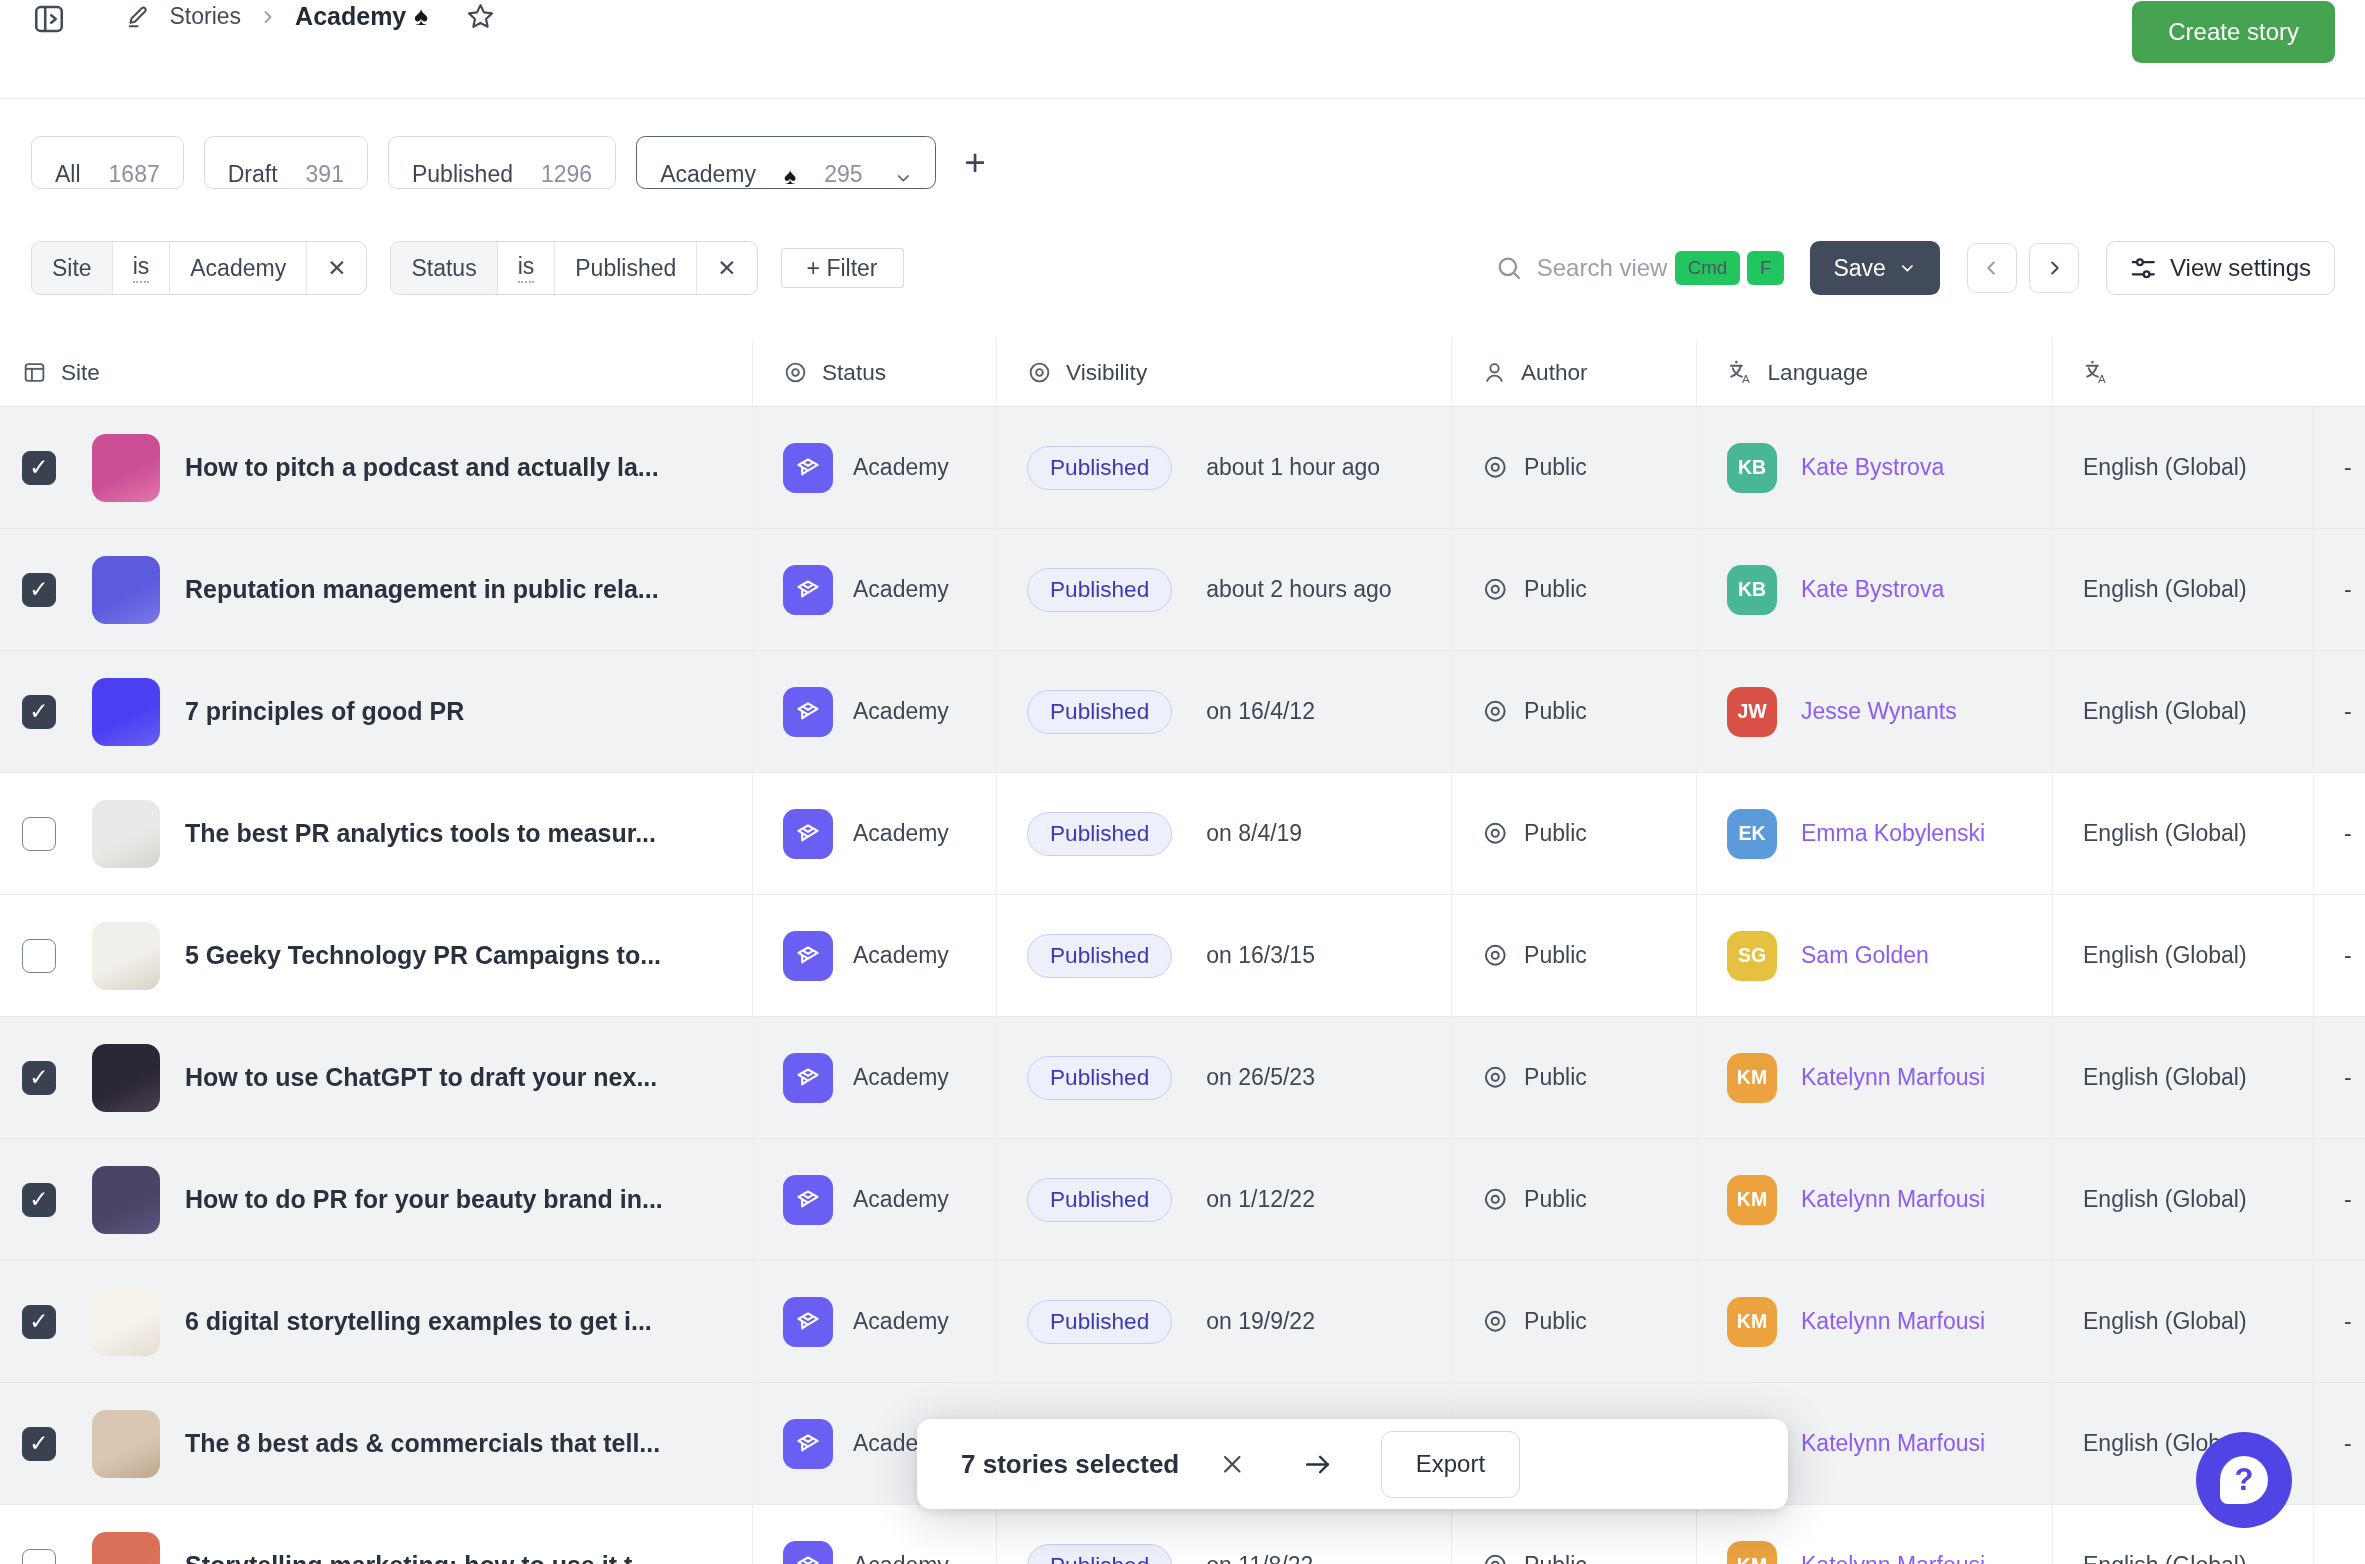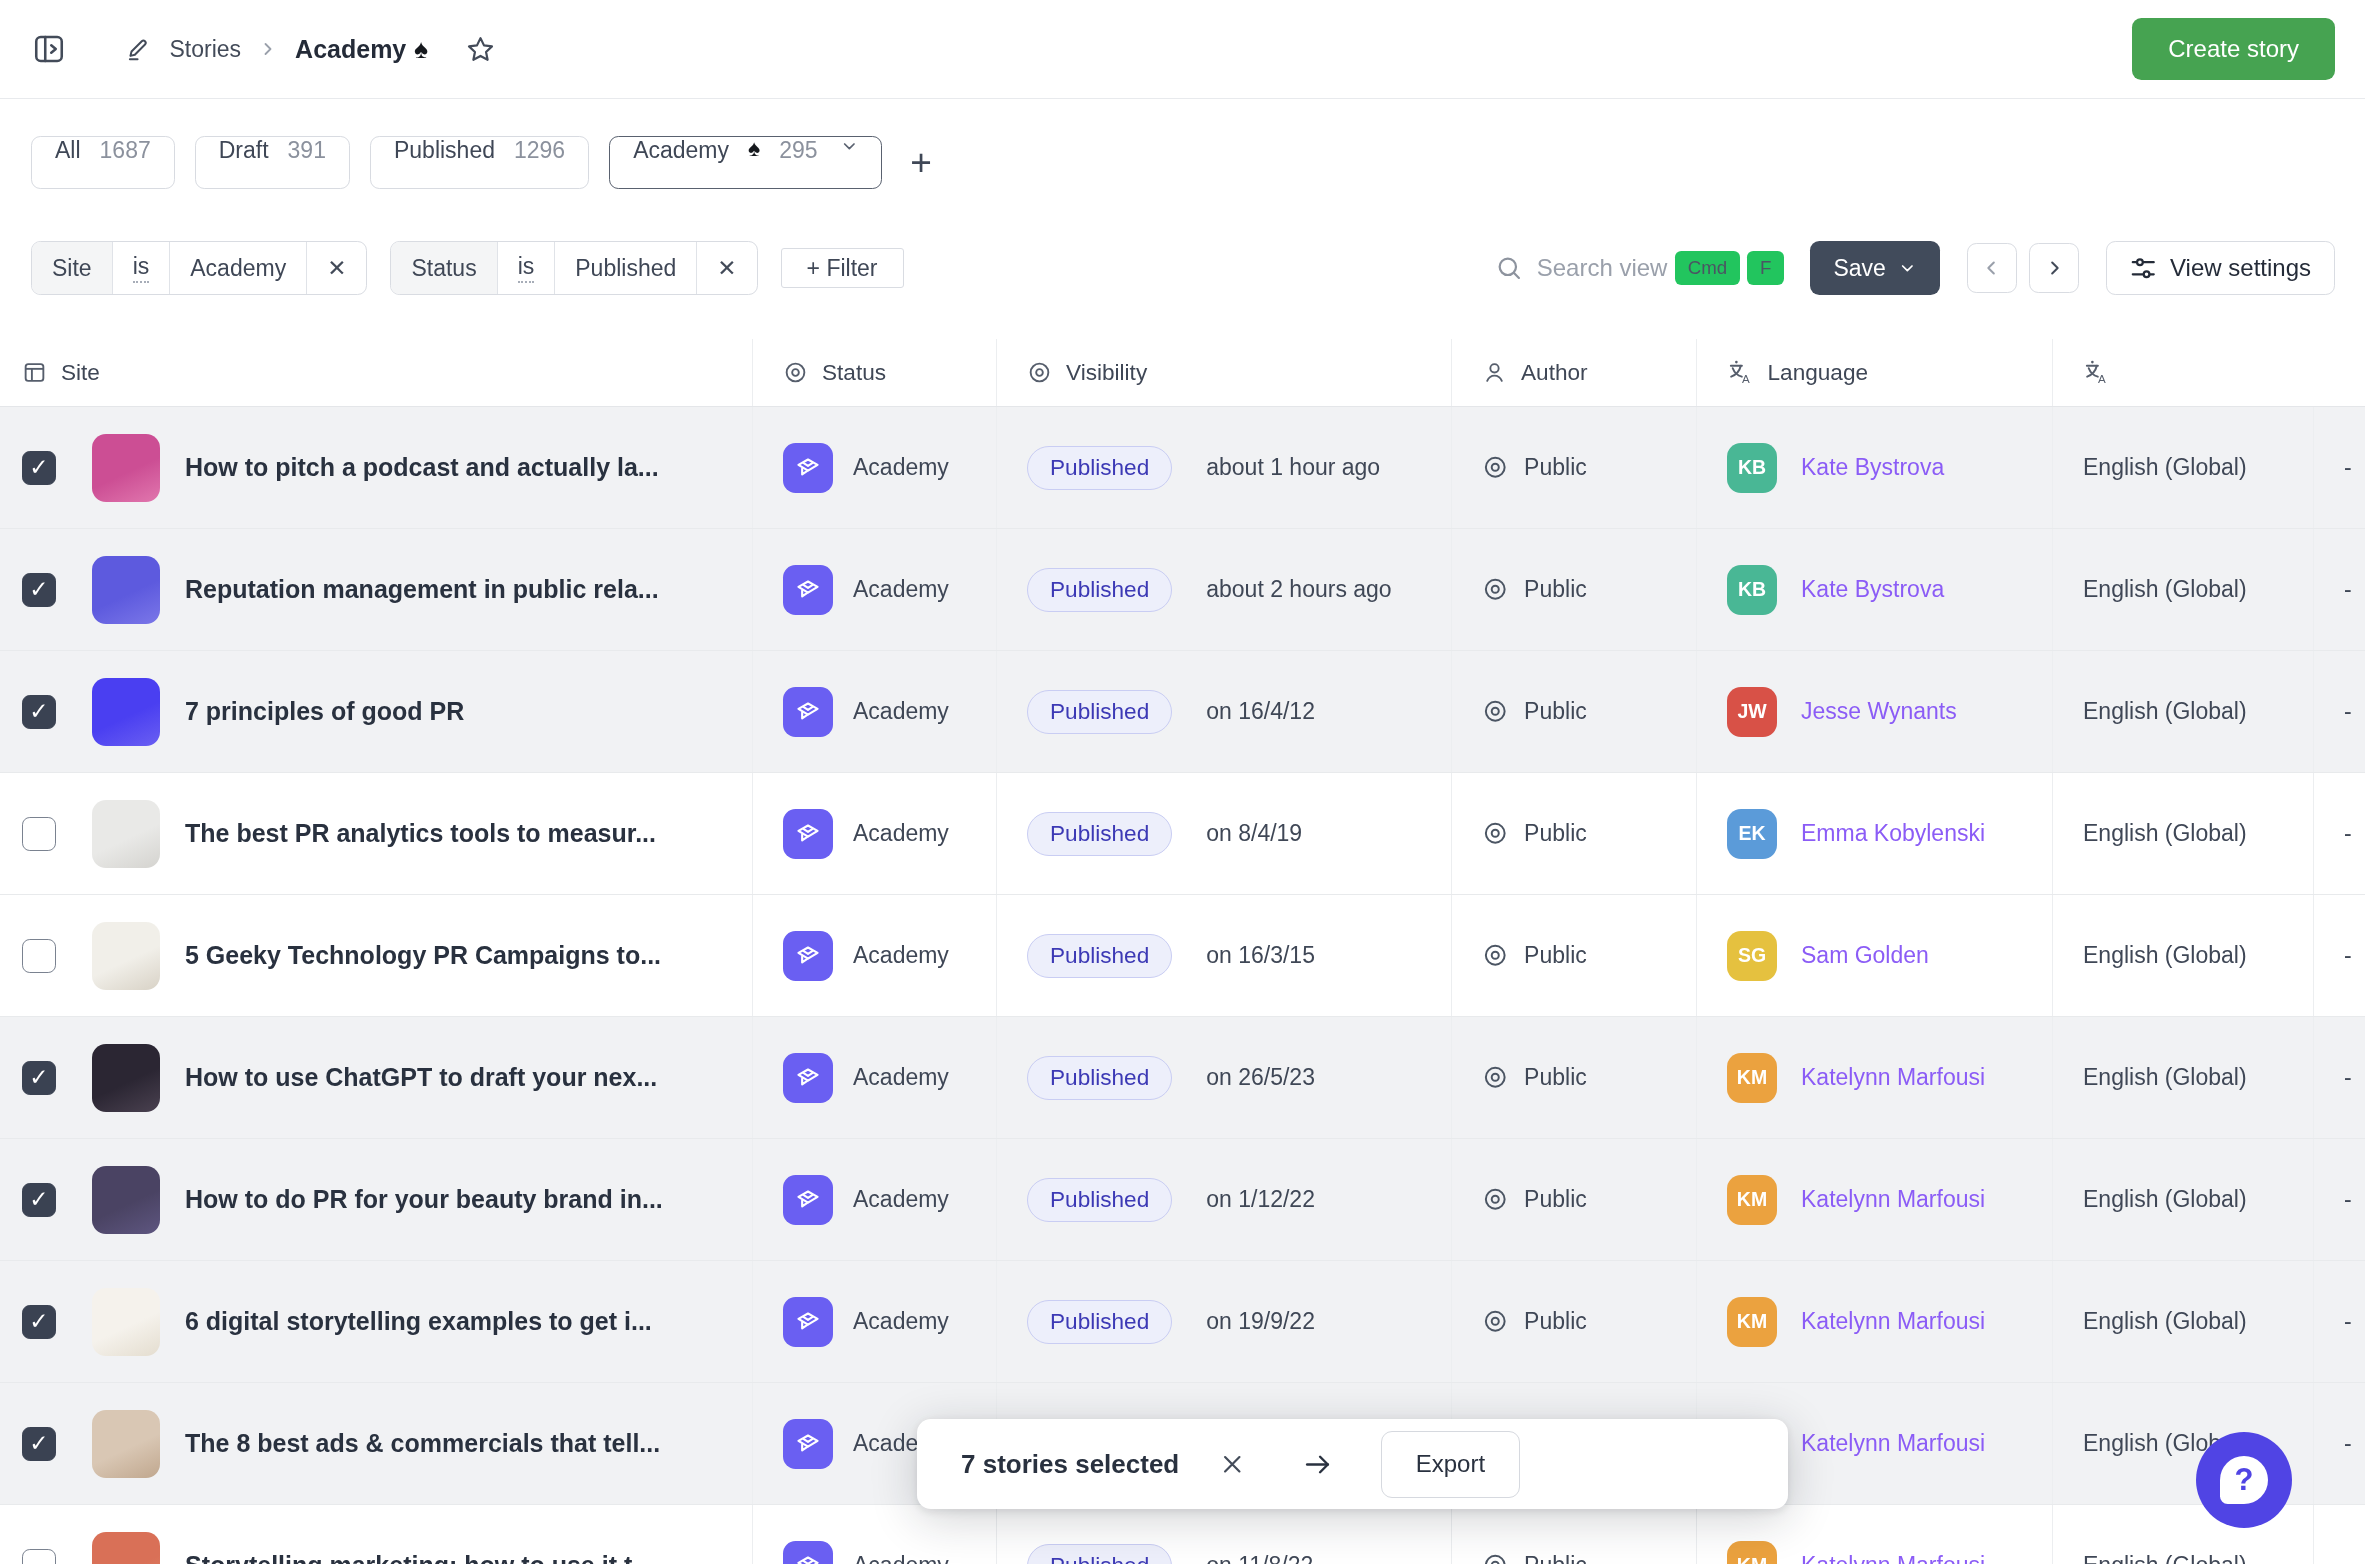--- a/index.html
+++ b/index.html
@@ -1,34 +1,34 @@
 <!DOCTYPE html>
 <html style="--accent-green: #46a351; --site-purple: #6a5ff2; --pill-text: #3c39b5; --pill-bg: #edeffb; --pill-border: #c9cdf3; --selected-row-bg: #f1f2f4; --save-dark: #414b5b; --help-indigo: #5044e4;font-size:12.5px"><head>
 <meta charset="utf-8">
 <style>
   * { margin:0; padding:0; box-sizing:border-box; }
   html,body { width:2366px; height:1564px; overflow:hidden; background:#fff;
     font-family:"Liberation Sans", sans-serif; color:#3f4756; }
 
   
-  .topbar{height:99px;border-bottom:0.8px solid #e8eaed;display:flex;align-items:center;padding:1px 31px;}
+  .topbar{height:99px;border-bottom:0.8px solid #e8eaed;display:flex;align-items:flex-start;padding:1px 31px;}
   .icon-btn{display:flex;align-items:center;justify-content:center;cursor:pointer;color:#434b59;}
   .breadcrumb{display:flex;align-items:center;margin-left:59px;gap:17px;}
   .crumb-link{font-size:23px;color:#434b59;font-weight:500;}
   .crumb-sep{color:#9aa0ab;display:flex;}
   .crumb-page{font-size:25px;font-weight:700;color:#242b38;display:flex;align-items:center;gap:7.8px;}
   .spade{color:#15181d;font-size:26.5px;line-height:1;}
   .star{color:#434b59;margin-left:20px;display:flex;}
   .create-btn{margin-left:auto;height:62px;padding:0 36px;border-radius:9.3px;background:var(--accent-green,#46a351);
     color:#fff;font-size:24px;font-weight:500;display:flex;align-items:center;cursor:pointer;border:none;}
 
   
   .tabs{margin:37px 0 0 31px;display:flex;align-items:center;gap:20px;height:53px;}
   .tab{height:53px;padding:0 23px;border:1.2px solid #d8dbe1;border-radius:9.3px;background:#fff;display:flex;
-    align-items:flex-start;gap:19px;font-size:23px;font-weight:500;color:#3f4756;cursor:pointer;}
+    align-items:flex-end;gap:28px;font-size:23px;font-weight:500;color:#3f4756;cursor:pointer;}
   .tab .count{color:#8b919d;font-weight:400;}
   .tab.active{border:1.6px solid #59616f;}
   .tab .caret{color:#5a6270;display:flex;margin-left:3.1px;}
   .plus-btn{font-size:37px;color:#3f4756;margin-left:7.8px;cursor:pointer;line-height:1;font-weight:300;}
 
   
   .filter-row{margin:52px 31px 0 31px;display:flex;align-items:center;height:54px;}
   .chip{display:flex;border:1.2px solid #d9dce2;border-radius:9.3px;overflow:hidden;height:54px;background:#fff;margin-right:23px;}
   .seg{display:flex;align-items:center;padding:0 20px;font-size:23px;color:#3f4756;border-right:1.2px solid #e0e3e8;cursor:pointer;}
   .seg.field{background:#f4f5f6;}

